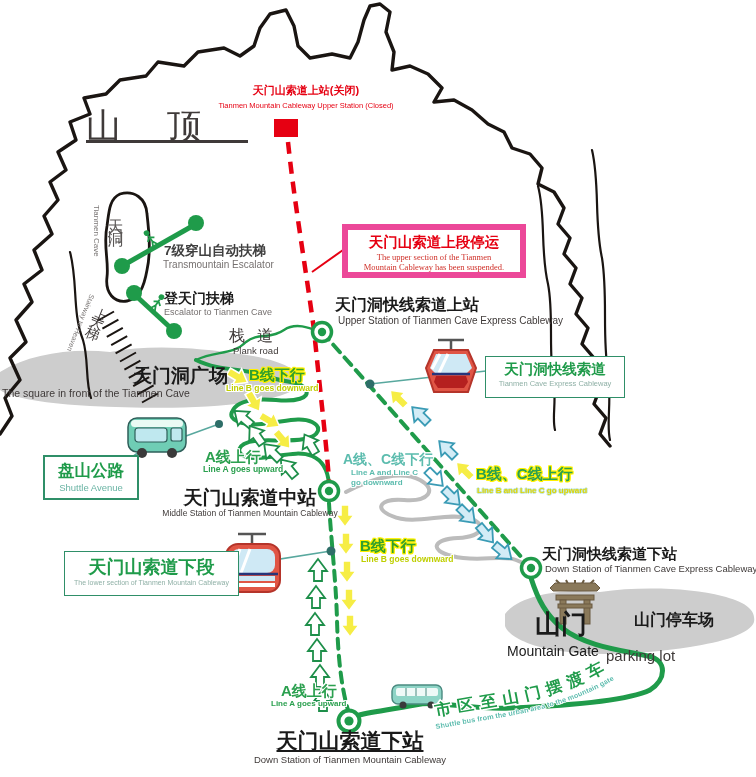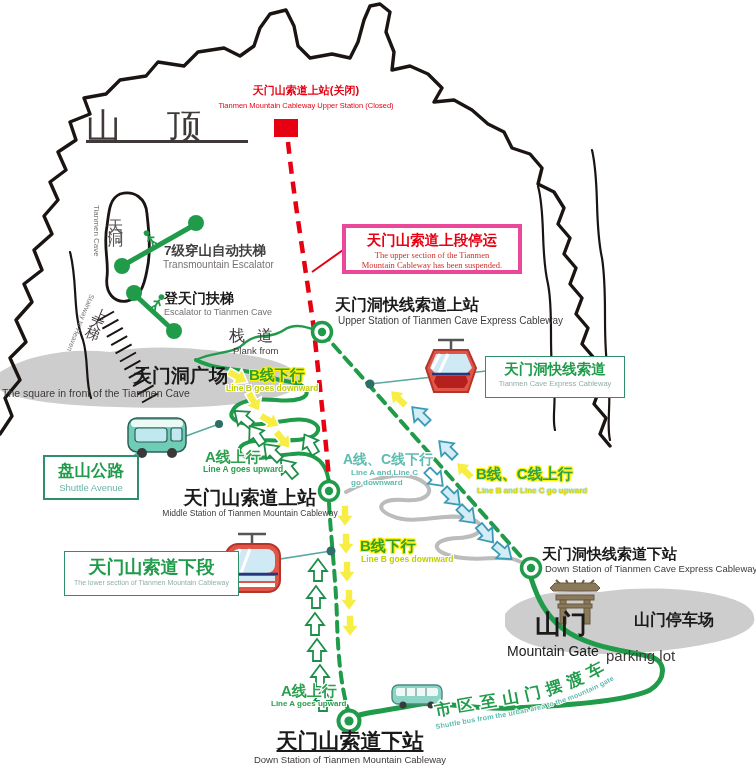--- a/index.html
+++ b/index.html
@@ -196,34 +196,34 @@
 
 <div class="lbl vert" style="left:106px;top:207px;font-size:16px;letter-spacing:6px;color:#5a5756;">天门洞</div>
 <div class="lbl vert-en" style="left:92px;top:205px;font-size:8px;color:#7a7675;">Tianmen Cave</div>
 
 <div class="lbl vert" style="left:100px;top:295px;font-size:14px;letter-spacing:10px;color:#3f3a39;transform:rotate(22deg);transform-origin:top left;">上天梯</div>
 <div class="lbl vert-en" style="left:88px;top:293px;font-size:7px;color:#7a7675;transform:rotate(22deg);transform-origin:top left;">Stairway to Heaven</div>
 
 <div class="lbl b ctr" style="left:214px;top:84px;width:184px;font-size:11px;color:#e60012;">天门山索道上站(关闭)</div>
 <div class="lbl ctr" style="left:205px;top:102px;width:202px;font-size:7.5px;color:#e60012;">Tianmen Mountain Cableway Upper Station (Closed)</div>
 
-<div class="box" style="left:342px;top:224px;width:172px;height:42px;border:4px solid #ec4899;">
+<div class="box" style="left:342px;top:224px;width:172px;height:42px;border:6px solid #ec4899;">
   <div class="b t1" style="font-size:14.5px;color:#e60012;">天门山索道上段停运</div>
   <div style="font-size:8.5px;color:#cf2f28;font-family:'Liberation Serif',serif;line-height:1.2;">The upper section of the Tianmen</div>
   <div style="font-size:8.5px;color:#cf2f28;font-family:'Liberation Serif',serif;line-height:1.2;">Mountain Cableway has been suspended.</div>
 </div>
 
 <div class="lbl b" style="left:164px;top:243px;font-size:13.5px;color:#404040;">7级穿山自动扶梯</div>
 <div class="lbl" style="left:163px;top:259px;font-size:10px;color:#767170;">Transmountain Escalator</div>
 
 <div class="lbl b" style="left:164px;top:290px;font-size:14px;color:#1a1a1a;">登天门扶梯</div>
 <div class="lbl" style="left:164px;top:307px;font-size:9px;color:#767170;">Escalator to Tianmen Cave</div>
 
 <div class="lbl" style="left:229px;top:327px;font-size:16px;letter-spacing:12px;color:#3f3a39;">栈道</div>
-<div class="lbl" style="left:233px;top:346px;font-size:9.5px;color:#3f3a39;">Plank from</div>
+<div class="lbl" style="left:233px;top:346px;font-size:9.5px;color:#3f3a39;">Plank road</div>
 
 <div class="lbl b" style="left:85px;top:365px;font-size:19px;color:#1a1a1a;margin-left:48px;">天门洞广场</div>
 <div class="lbl" style="left:2px;top:387px;font-size:10.5px;color:#3f3a39;">The square in front of the Tianmen Cave</div>
 
 <div class="lbl" style="left:338px;top:315px;font-size:10px;color:#3f3a39;">Upper Station of Tianmen Cave Express Cableway</div>
 <div class="lbl b" style="left:335px;top:296px;font-size:16px;color:#1a1a1a;">天门洞快线索道上站</div>
 
 <div class="box" style="left:485px;top:356px;width:138px;height:40px;border:1.5px solid #2f8f68;">
   <div class="b t1" style="font-size:14.5px;color:#1f9b4a;">天门洞快线索道</div>
   <div style="font-size:7.5px;color:#8fb0a6;">Tianmen Cave Express Cableway</div>
@@ -233,21 +233,21 @@
 <div class="lbl b ow" style="left:226px;top:384px;font-size:8.5px;color:#bfcf00;">Line B goes downward</div>
 
 <div class="lbl b ow" style="left:205px;top:448px;font-size:15px;color:#2ba04f;">A线上行</div>
 <div class="lbl b ow" style="left:203px;top:465px;font-size:8.5px;color:#2ba04f;">Line A goes upward</div>
 
 <div class="box" style="left:43px;top:455px;width:92px;height:41px;border:2px solid #2f8f68;">
   <div class="b t1" style="font-size:16.5px;color:#1f9b4a;">盘山公路</div>
   <div style="font-size:9.5px;color:#6ab4a4;">Shuttle Avenue</div>
 </div>
 
-<div class="lbl b ctr" style="left:150px;top:487px;width:200px;font-size:19px;color:#1a1a1a;">天门山索道上站</div>
+<div class="lbl b ctr" style="left:150px;top:487px;width:200px;font-size:19px;color:#1a1a1a;">天门山索道中站</div>
 <div class="lbl ctr" style="left:138px;top:509px;width:224px;font-size:8.5px;color:#3f3a39;">Middle Station of Tianmen Mountain Cableway</div>
 
 <div class="lbl b ow" style="left:343px;top:451px;font-size:14px;color:#5cbcae;">A线、C线下行</div>
 <div class="lbl b ow" style="left:351px;top:468px;font-size:8px;color:#5cbcae;">Line A and Line C</div>
 <div class="lbl b ow" style="left:351px;top:478px;font-size:8px;color:#5cbcae;">go downward</div>
 
 <div class="lbl b oy" style="left:476px;top:465px;font-size:15px;color:#2ba04f;">B线、C线上行</div>
 <div class="lbl b ot" style="left:477px;top:486px;font-size:8px;color:#e0d400;">Line B and Line C go upward</div>
 
 <div class="lbl b" style="left:542px;top:545px;font-size:15px;color:#1a1a1a;">天门洞快线索道下站</div>

